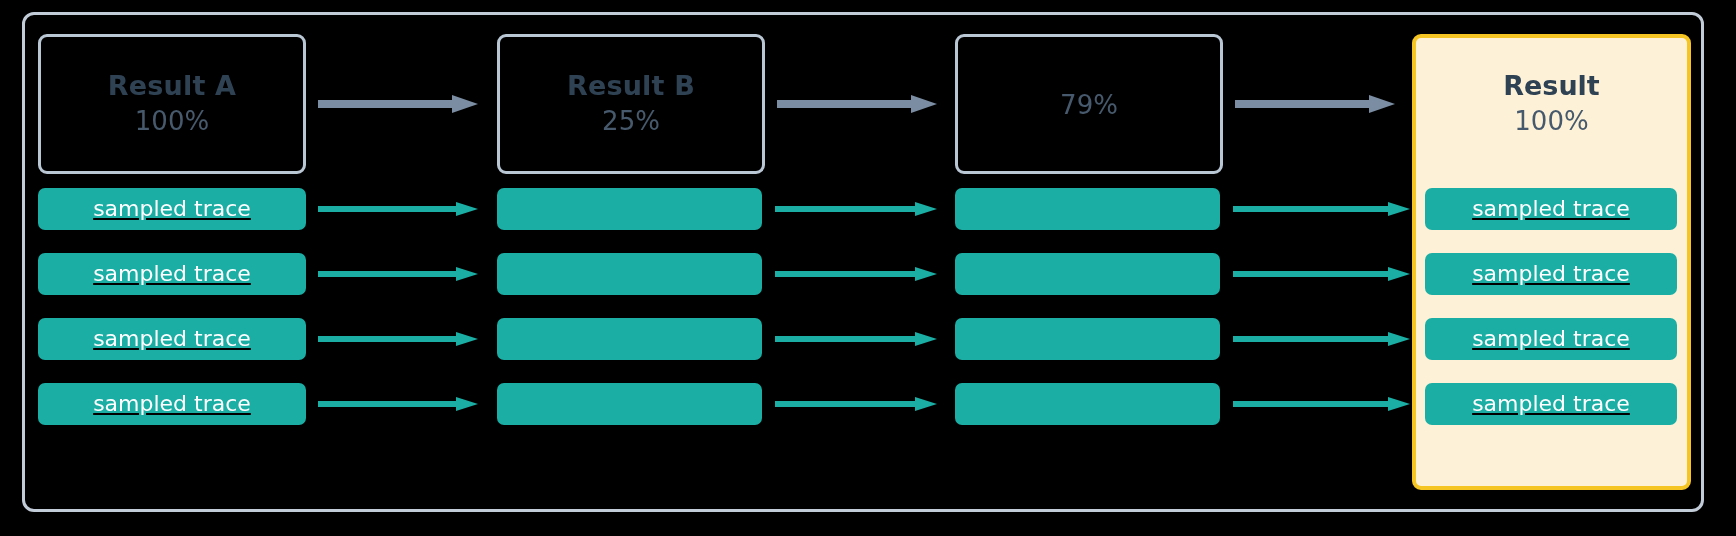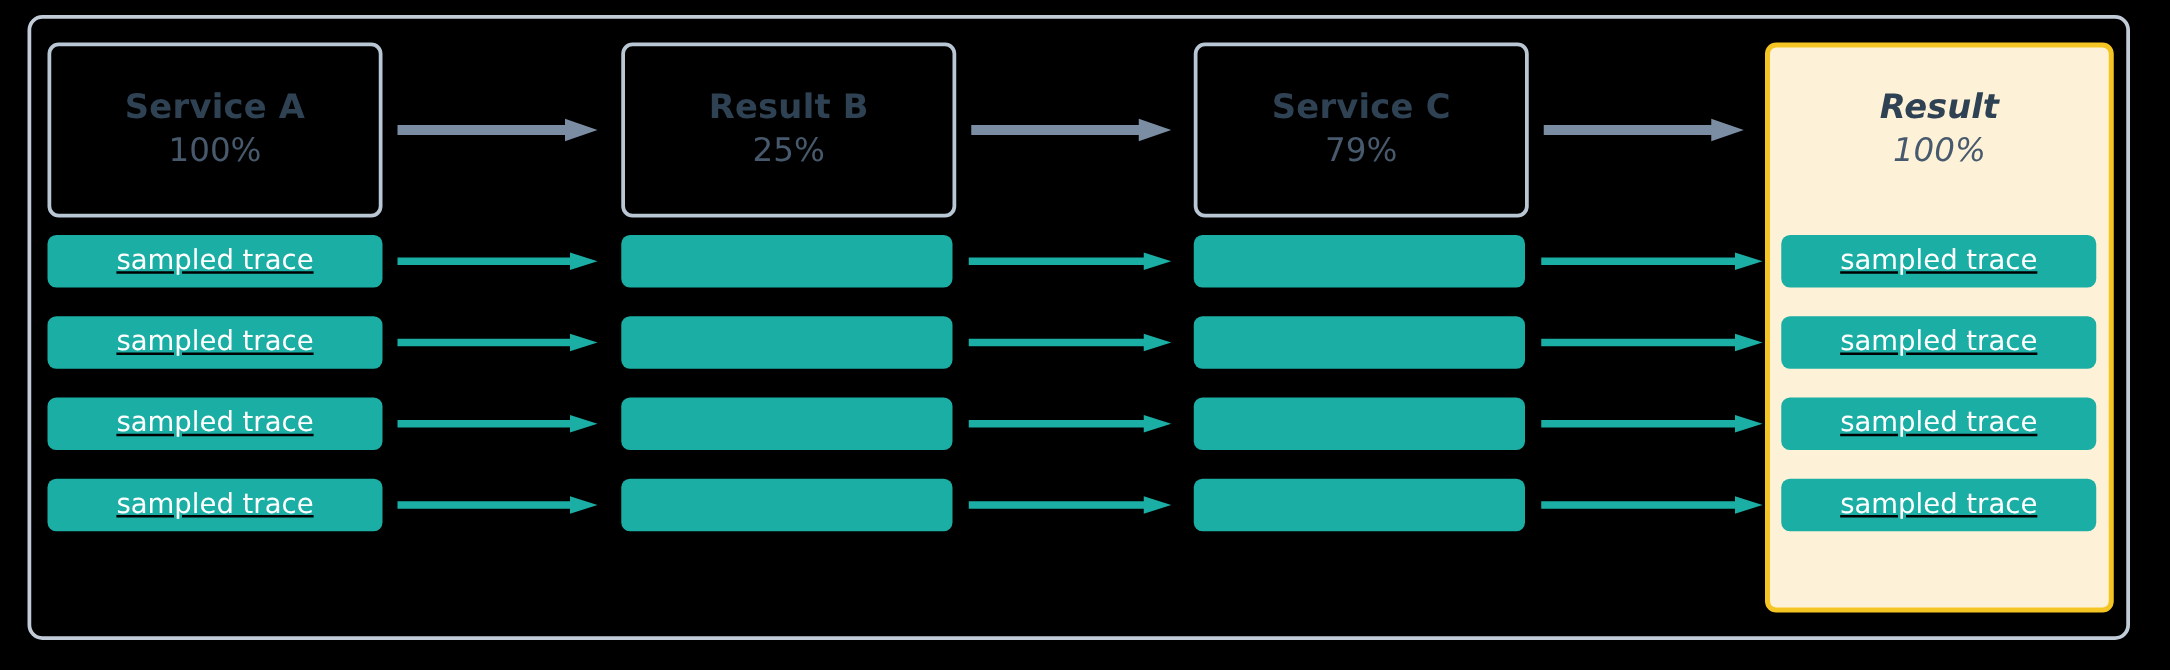--- a/index.html
+++ b/index.html
@@ -85,21 +85,20 @@
     position: absolute;
     left: 1412px;
     top: 34px;
     width: 279px;
     height: 140px;
     display: flex;
     flex-direction: column;
     align-items: center;
     justify-content: center;
     box-sizing: border-box;
-    font-style: italic;
   }
   .result-head .svc-name {
     font-size: 27px;
     font-weight: bold;
     color: #2f4254;
     line-height: 1.18;
   }
   .result-head .svc-pct {
     font-size: 26px;
     color: #47596c;
@@ -166,31 +165,30 @@
 </head>
 <body>
 
 <div id="stage">
 
   <div class="outer-frame"></div>
 
   <div class="result-panel"></div>
 
   <div class="service-box svc-col0">
-    <div class="svc-name">Service A</div>
+    <div class="svc-name">Result A</div>
     <div class="svc-pct">100%</div>
   </div>
 
   <div class="service-box svc-col1">
     <div class="svc-name">Result B</div>
     <div class="svc-pct">25%</div>
   </div>
 
   <div class="service-box svc-col2">
-    <div class="svc-name">Service C</div>
     <div class="svc-pct">79%</div>
   </div>
 
   <div class="result-head">
     <div class="svc-name">Result</div>
     <div class="svc-pct">100%</div>
   </div>
 
   <div class="gray-arrow ga0">
     <svg width="160" height="18" viewBox="0 0 160 18" xmlns="http://www.w3.org/2000/svg">

